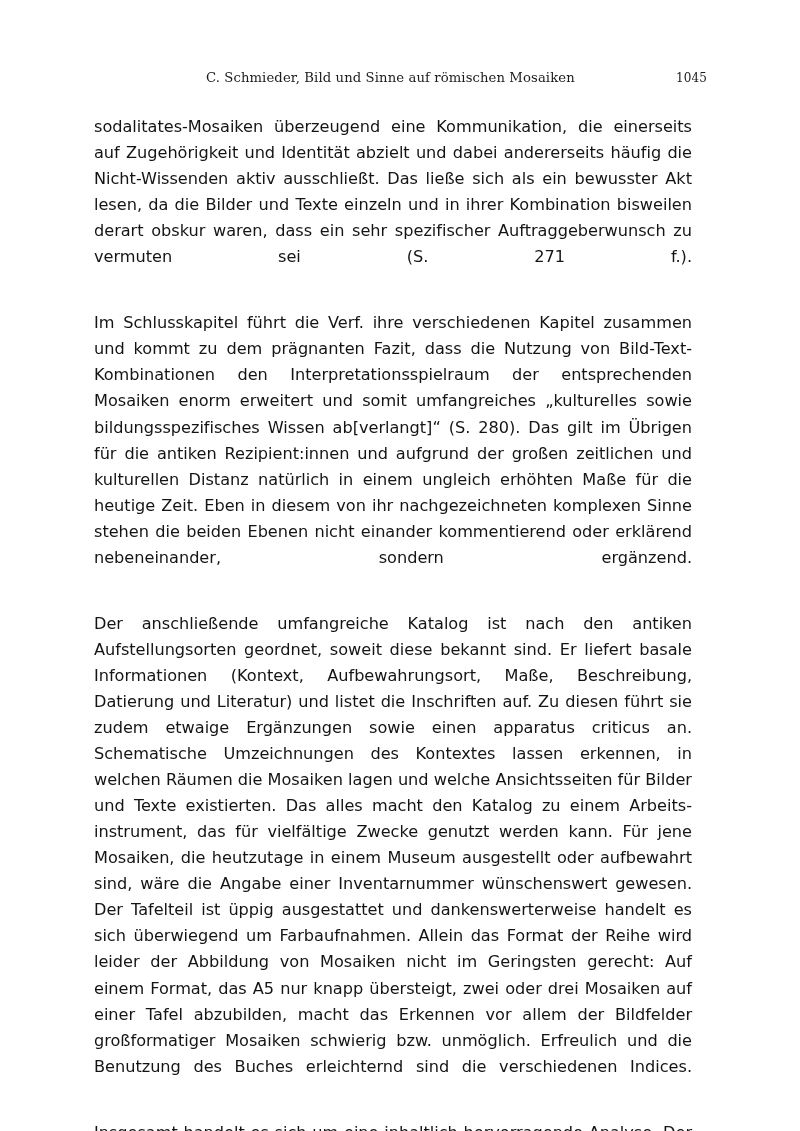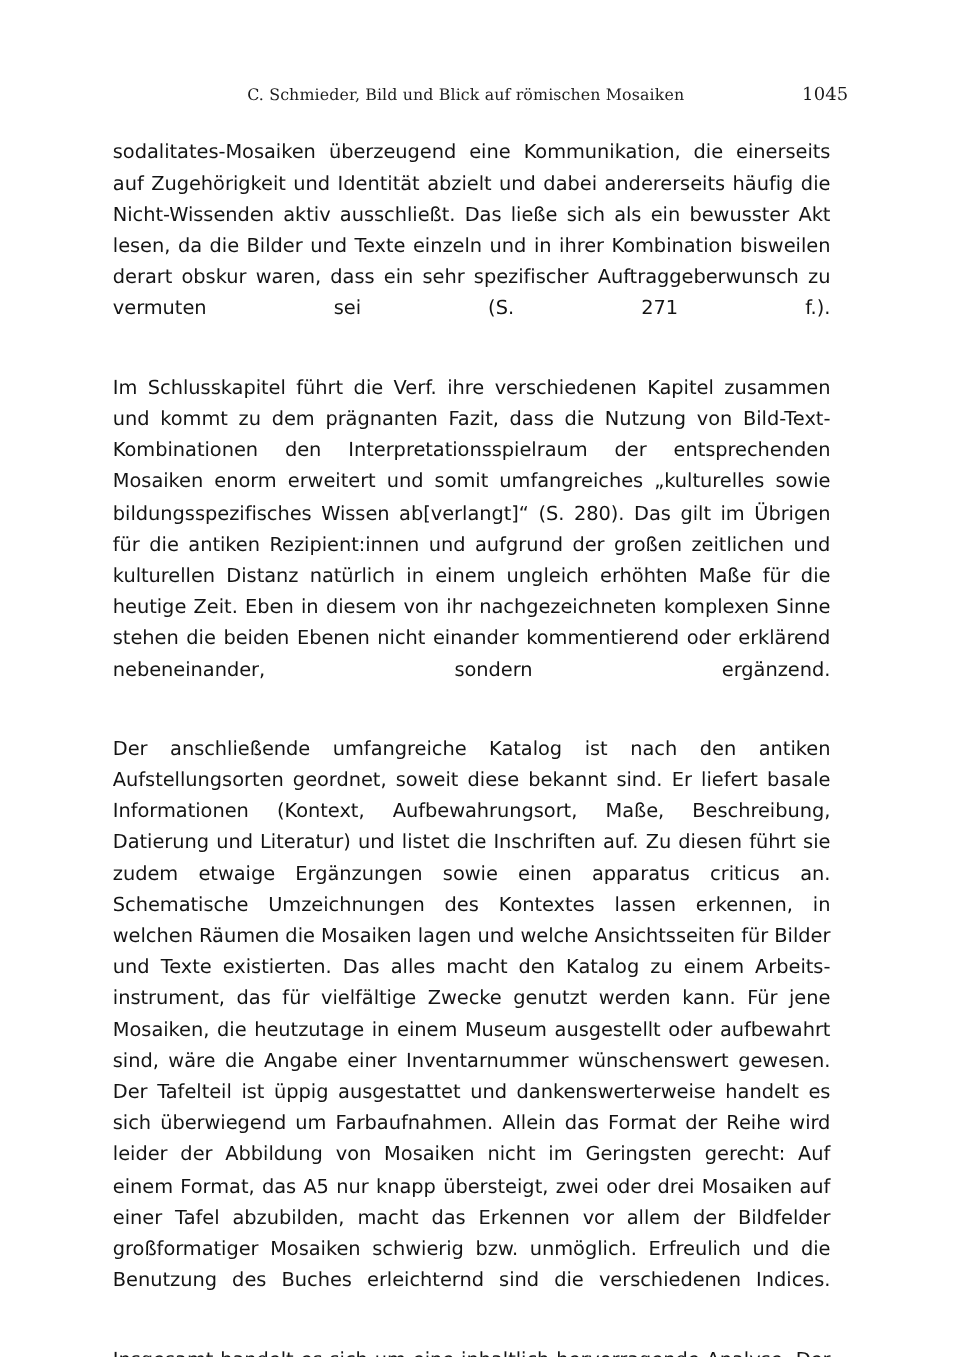--- a/index.html
+++ b/index.html
@@ -39,21 +39,21 @@
     white-space: nowrap;
   }
 
   .running-head .rh-title {
     
     margin-left: 112px;
   }
 
   .running-head .rh-folio {
     font-variant-numeric: lining-nums;
-    font-size: 15px;
+    font-size: 12px;
   }
 
   
   .textblock {
     position: absolute;
     top: 114px;
     left: 94px;
     width: 614px;
   }
 
@@ -80,21 +80,21 @@
     display: inline-block;
     width: 100%;
   }
 </style>
 </head>
 <body>
 
 <div class="page">
 
   <div class="running-head">
-    <span class="rh-title">C. Schmieder, Bild und Blick auf römischen Mosaiken</span>
+    <span class="rh-title">C. Schmieder, Bild und Sinne auf römischen Mosaiken</span>
     <span class="rh-folio">1045</span>
   </div>
 
   <div class="textblock">
     <p class="para">sodalitates-Mosaiken überzeugend eine Kommunikation, die einerseits auf Zuge­hörigkeit und Identität abzielt und dabei andererseits häufig die Nicht-Wissen­den aktiv ausschließt. Das ließe sich als ein bewusster Akt lesen, da die Bilder und Texte einzeln und in ihrer Kombination bisweilen derart obskur waren, dass ein sehr spezifischer Auftraggeberwunsch zu vermuten sei (S. 271 f.).</p>
     <p class="para">Im Schlusskapitel führt die Verf. ihre verschiedenen Kapitel zusammen und kommt zu dem prägnanten Fazit, dass die Nutzung von Bild-Text-Kombinatio­nen den Interpretationsspielraum der entsprechenden Mosaiken enorm erwei­tert und somit umfangreiches „kulturelles sowie bildungsspezifisches Wissen ab[verlangt]“ (S. 280). Das gilt im Übrigen für die antiken Rezipient:innen und aufgrund der großen zeitlichen und kulturellen Distanz natürlich in einem ungleich erhöhten Maße für die heutige Zeit. Eben in diesem von ihr nachge­zeichneten komplexen Sinne stehen die beiden Ebenen nicht einander kommen­tierend oder erklärend nebeneinander, sondern ergänzend.</p>
     <p class="para">Der anschließende umfangreiche Katalog ist nach den antiken Aufstellungs­orten geordnet, soweit diese bekannt sind. Er liefert basale Informationen (Kon­text, Aufbewahrungsort, Maße, Beschreibung, Datierung und Literatur) und listet die Inschriften auf. Zu diesen führt sie zudem etwaige Ergänzungen sowie einen apparatus criticus an. Schematische Umzeichnungen des Kontextes lassen erkennen, in welchen Räumen die Mosaiken lagen und welche Ansichtsseiten für Bilder und Texte existierten. Das alles macht den Katalog zu einem Arbeits­instrument, das für vielfältige Zwecke genutzt werden kann. Für jene Mosaiken, die heutzutage in einem Museum ausgestellt oder aufbewahrt sind, wäre die Angabe einer Inventarnummer wünschenswert gewesen. Der Tafelteil ist üppig ausgestattet und dankenswerterweise handelt es sich überwiegend um Farbauf­nahmen. Allein das Format der Reihe wird leider der Abbildung von Mosaiken nicht im Geringsten gerecht: Auf einem Format, das A5 nur knapp übersteigt, zwei oder drei Mosaiken auf einer Tafel abzubilden, macht das Erkennen vor allem der Bildfelder großformatiger Mosaiken schwierig bzw. unmöglich. Erfreulich und die Benutzung des Buches erleichternd sind die verschiedenen Indices.</p>
     <p class="para">Insgesamt handelt es sich um eine inhaltlich hervorragende Analyse. Der große Gewinn ist der von Schmieder stets gesuchte Blick auf das große Ganze: Aus­gehend vom Mosaik gelingt es ihr unter Hinzuziehung des Raum- und Wahr­nehmungskontextes und zeitgenössischer literarischer Diskurse weit über das einzelne Paviment hinauszugehen. Sie eröffnet so immer wieder gänzlich neue Blickwinkel auf bisweilen altbekannte Objekte und verortet diese in möglichen Diskursen ihrer Zeit. Sie geht dabei sinnvollerweise von ausnehmend hochge­bildeten Rezipient:innen aus, denen schon kleinste Anspielungen genügten, um auf umfassende und weitreichende Diskurse Bezug zu nehmen. Das mag unter</p>
   </div>
 

